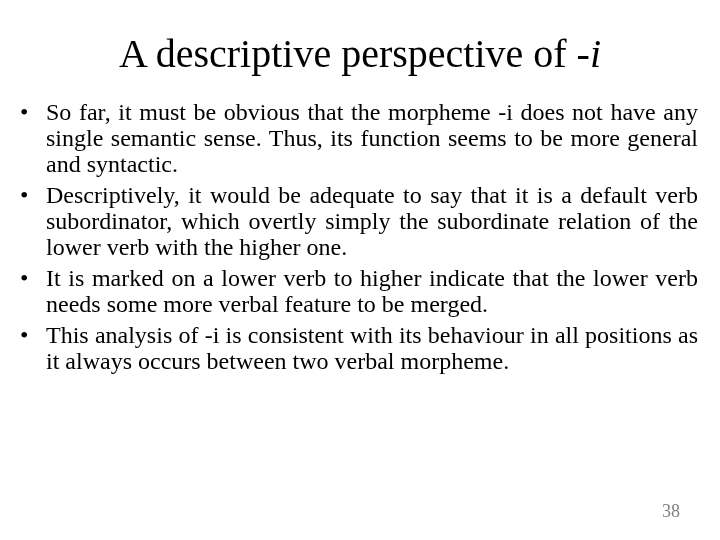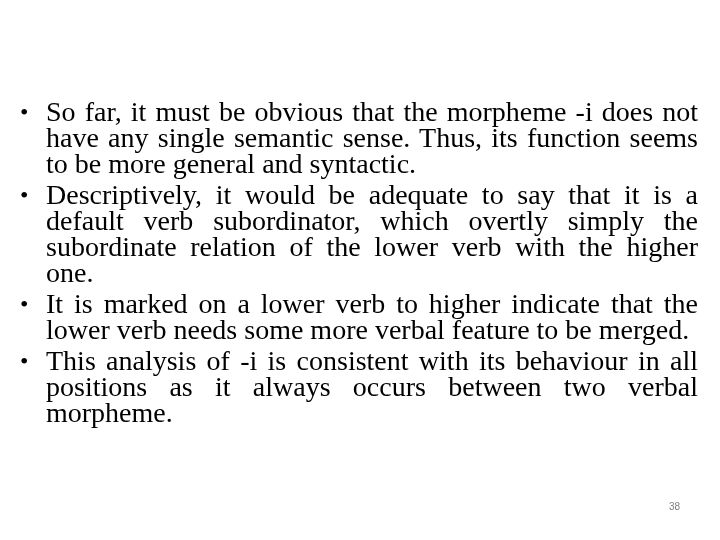--- a/index.html
+++ b/index.html
@@ -46,42 +46,43 @@
   .bullet-marker {
     position: absolute;
     left: 0;
     top: 0;
     width: 20px;
     font-size: 24px;
     line-height: 26px;
     text-align: left;
   }
   .bullet-text {
-    font-size: 28px;
+    font-size: 24px;
     line-height: 26px;
     text-align: justify;
     text-justify: inter-word;
   }
   .bullet-text .bold-lead {
     font-weight: normal;
   }
   .page-number {
     position: absolute;
     top: 501px;
     right: 40px;
-    font-family: Liberation Sans, sans-serif;
-    font-size: 10px;
+    font-family: Liberation Serif, serif;
+    font-size: 18px;
     color: #7f7f7f;
   }
 </style>
 </head>
 <body>
 
 <div class="slide">
 
+  <h1 class="slide-title"><span>A descriptive perspective of </span><span class="title-italic">-i</span></h1>
 
   <div class="bullet-list">
 
     <div class="bullet-item">
       <span class="bullet-marker">•</span>
       <div class="bullet-text"><span class="bold-lead"></span><span>So far, it must be obvious that the morpheme -i does not have any single semantic sense. Thus, its function seems to be more general and syntactic.</span></div>
     </div>
 
     <div class="bullet-item">
       <span class="bullet-marker">•</span>

